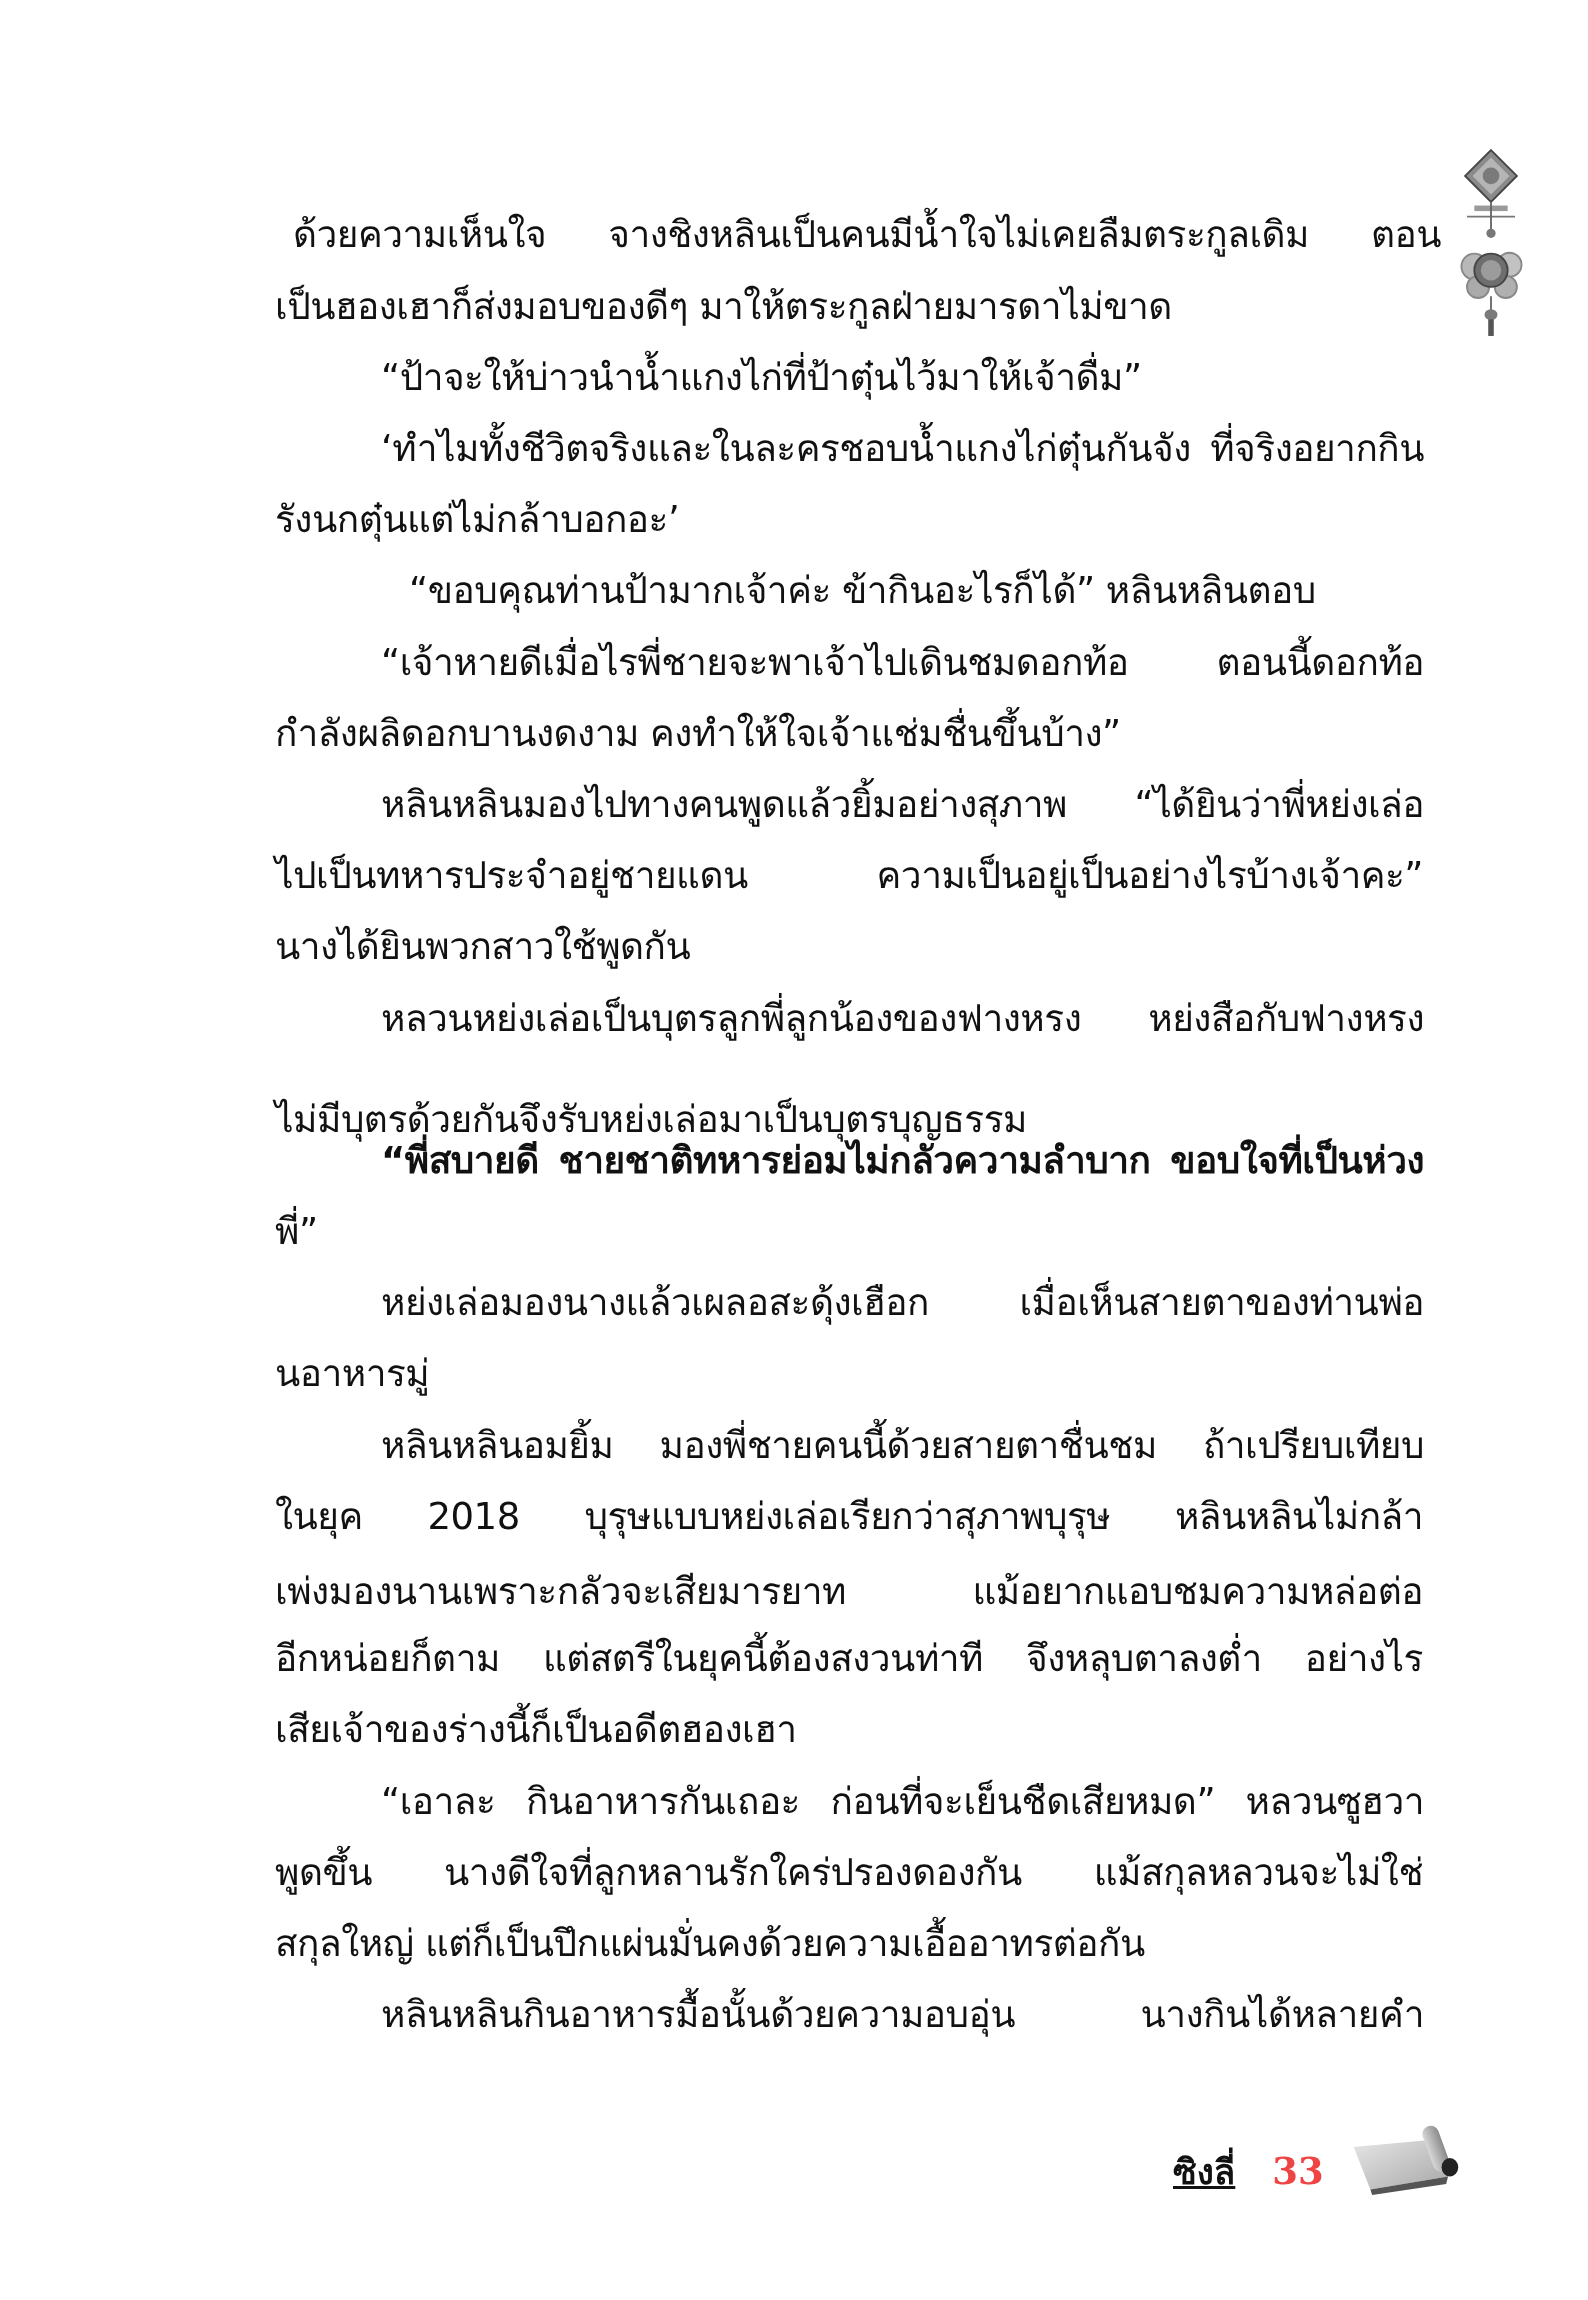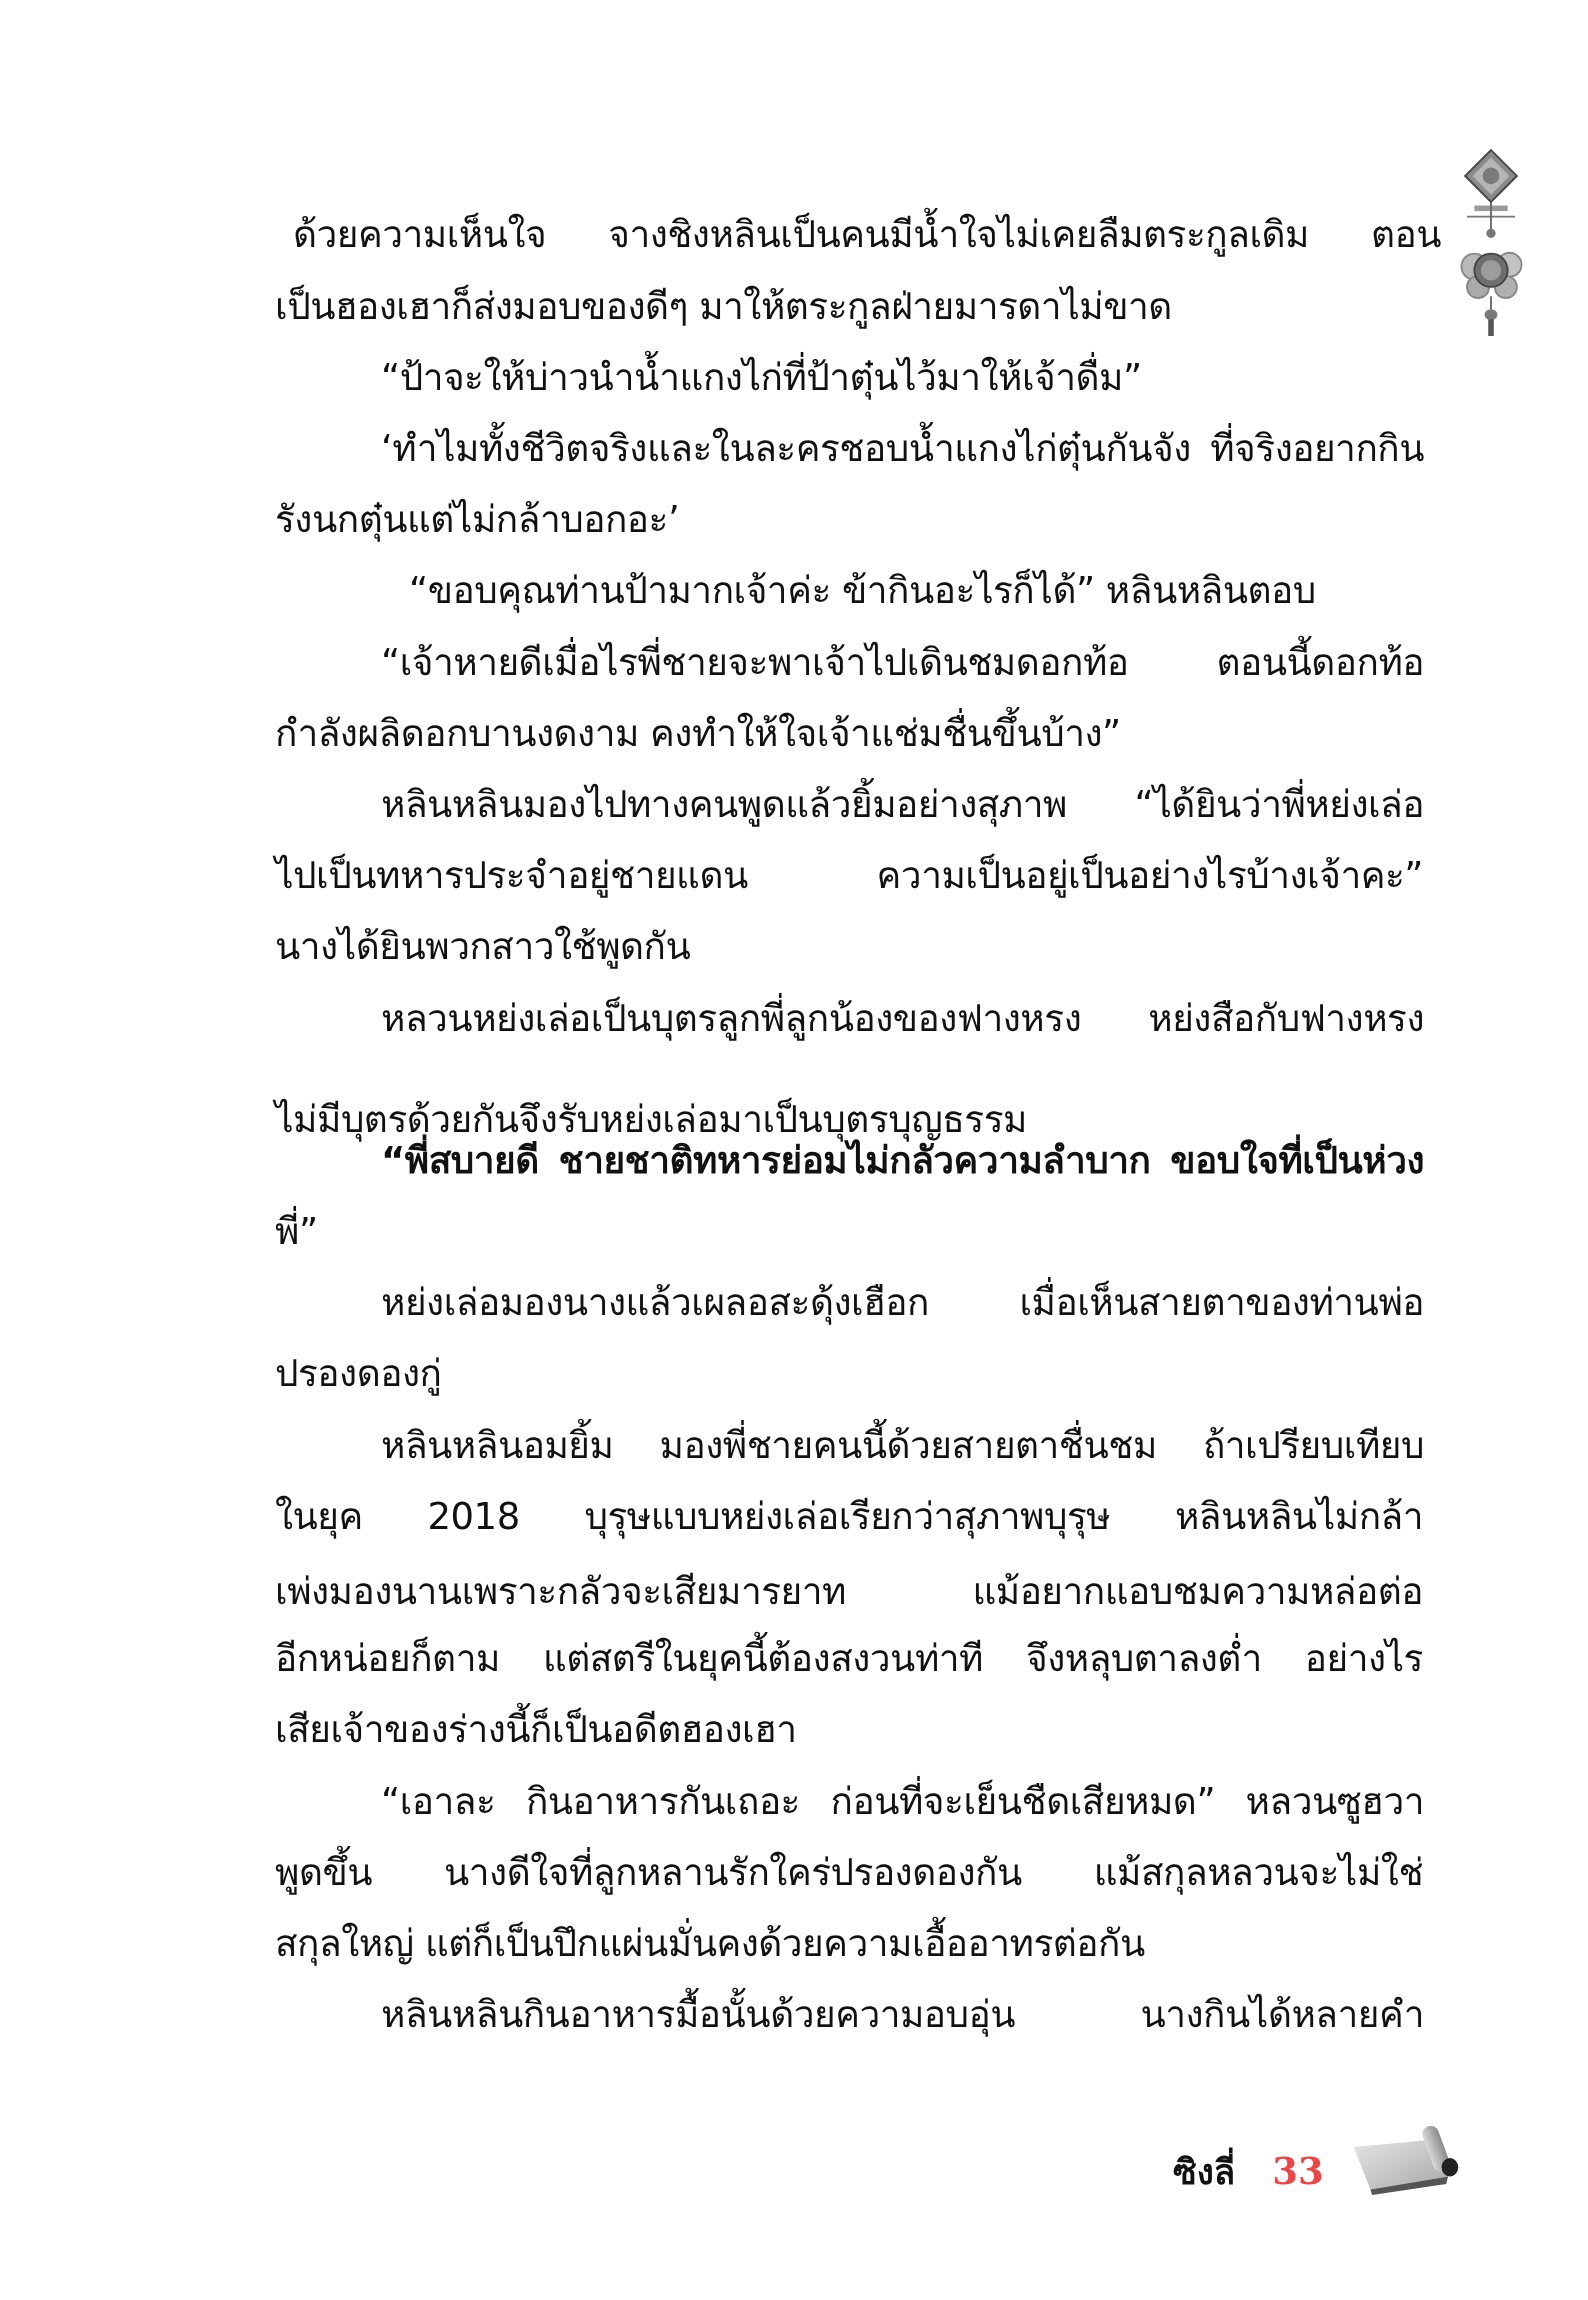--- a/index.html
+++ b/index.html
@@ -63,20 +63,21 @@
       height: 56px;
       display: flex;
       align-items: center;
     }
     .footer-title {
       font-family: "DejaVu Serif", "Liberation Serif", serif;
       font-weight: bold;
       font-size: 35px;
       color: #111;
       margin-right: 37px;
+      text-decoration: underline;
     }
     .footer-page {
       font-family: "DejaVu Serif", "Liberation Serif", serif;
       font-weight: bold;
       font-size: 37px;
       color: #ef4444;
     }
     .scroll-icon {
       position: absolute;
       left: 1350px;
@@ -123,21 +124,21 @@
       <div class="line indent full" style="top: 627px;">“เจ้าหายดีเมื่อไรพี่ชายจะพาเจ้าไปเดินชมดอกท้อ ตอนนี้ดอกท้อ</div>
       <div class="line short" style="top: 698px;">กำลังผลิดอกบานงดงาม คงทำให้ใจเจ้าแช่มชื่นขึ้นบ้าง”</div>
       <div class="line indent full" style="top: 769px;">หลินหลินมองไปทางคนพูดแล้วยิ้มอย่างสุภาพ “ได้ยินว่าพี่หย่งเล่อ</div>
       <div class="line full" style="top: 840px;">ไปเป็นทหารประจำอยู่ชายแดน ความเป็นอยู่เป็นอย่างไรบ้างเจ้าคะ”</div>
       <div class="line short" style="top: 911px;">นางได้ยินพวกสาวใช้พูดกัน</div>
       <div class="line indent full" style="top: 983px;">หลวนหย่งเล่อเป็นบุตรลูกพี่ลูกน้องของฟางหรง หย่งสือกับฟางหรง</div>
       <div class="line short" style="top: 1084px;">ไม่มีบุตรด้วยกันจึงรับหย่งเล่อมาเป็นบุตรบุญธรรม</div>
       <div class="line indent full" style="top: 1125px; font-weight: bold;">“พี่สบายดี ชายชาติทหารย่อมไม่กลัวความลำบาก ขอบใจที่เป็นห่วง</div>
       <div class="line short" style="top: 1196px;">พี่”</div>
       <div class="line indent full" style="top: 1267px;">หย่งเล่อมองนางแล้วเผลอสะดุ้งเฮือก เมื่อเห็นสายตาของท่านพ่อ</div>
-      <div class="line short" style="top: 1338px;">ปรองดองกู่</div>
+      <div class="line short" style="top: 1338px;">นอาหารมู่</div>
       <div class="line indent full" style="top: 1410px;">หลินหลินอมยิ้ม มองพี่ชายคนนี้ด้วยสายตาชื่นชม ถ้าเปรียบเทียบ</div>
       <div class="line full" style="top: 1481px;">ในยุค 2018 บุรุษแบบหย่งเล่อเรียกว่าสุภาพบุรุษ หลินหลินไม่กล้า</div>
       <div class="line full" style="top: 1556px;">เพ่งมองนานเพราะกลัวจะเสียมารยาท แม้อยากแอบชมความหล่อต่อ</div>
       <div class="line full" style="top: 1623px;">อีกหน่อยก็ตาม แต่สตรีในยุคนี้ต้องสงวนท่าที จึงหลุบตาลงต่ำ อย่างไร</div>
       <div class="line short" style="top: 1694px;">เสียเจ้าของร่างนี้ก็เป็นอดีตฮองเฮา</div>
       <div class="line indent full" style="top: 1766px;">“เอาละ กินอาหารกันเถอะ ก่อนที่จะเย็นชืดเสียหมด” หลวนซูฮวา</div>
       <div class="line full" style="top: 1837px;">พูดขึ้น นางดีใจที่ลูกหลานรักใคร่ปรองดองกัน แม้สกุลหลวนจะไม่ใช่</div>
       <div class="line short" style="top: 1908px;">สกุลใหญ่ แต่ก็เป็นปึกแผ่นมั่นคงด้วยความเอื้ออาทรต่อกัน</div>
       <div class="line indent full" style="top: 1979px;">หลินหลินกินอาหารมื้อนั้นด้วยความอบอุ่น นางกินได้หลายคำ</div>
     </div>

